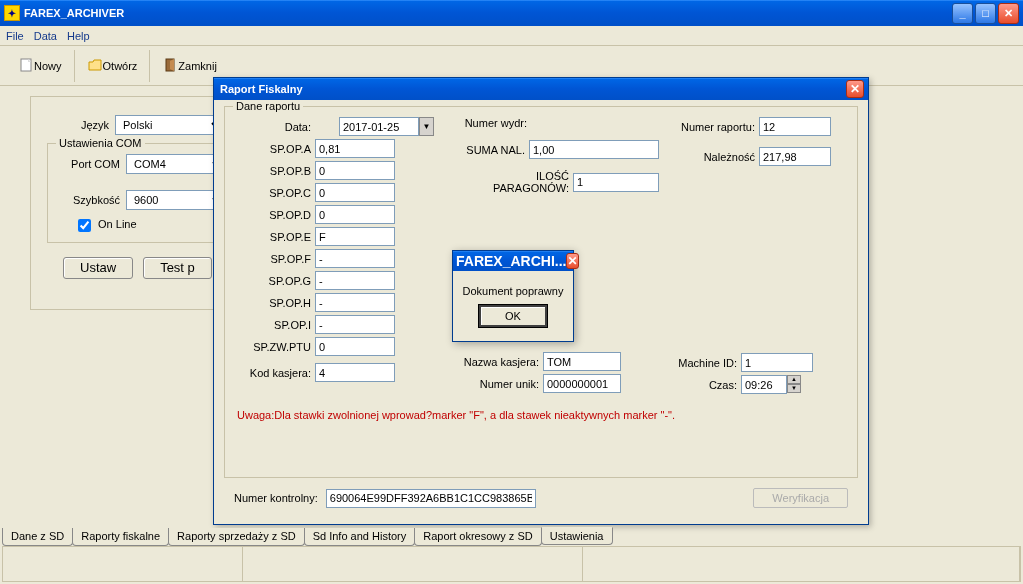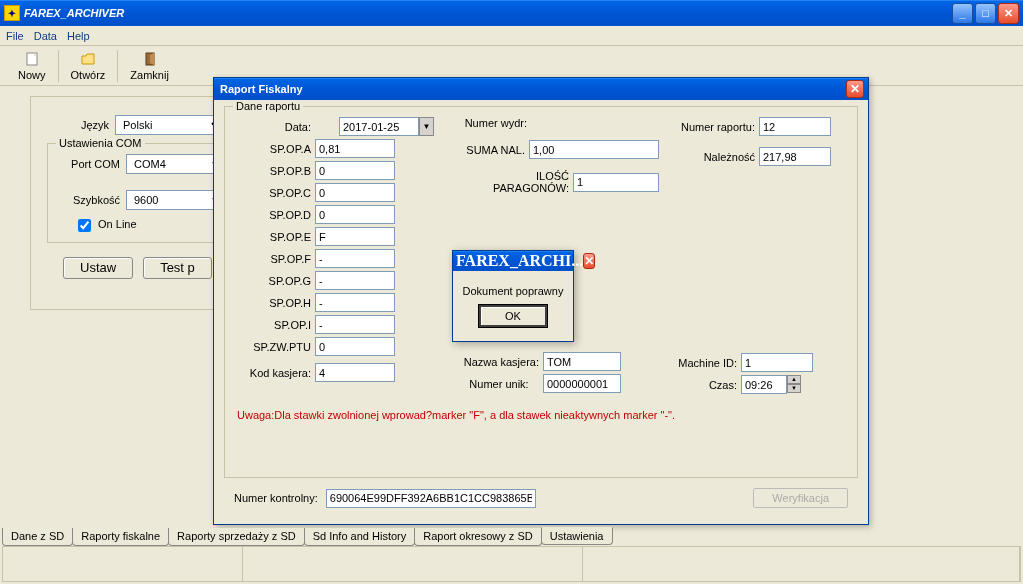--- a/index.html
+++ b/index.html
@@ -1,34 +1,34 @@
 <!DOCTYPE html>
 <html><head>
 <meta charset="utf-8">
 <style>
 * { box-sizing: border-box; margin: 0; padding: 0; font-family: Tahoma, sans-serif; font-size: 11px; }
 body { background: #ece9d8; width: 1023px; height: 584px; overflow: hidden; position: relative; }
 
 
 .titlebar { background: linear-gradient(to bottom, #3a95ff, #0066e5 5%, #0055d4 50%, #0050c8); height: 26px; display: flex; align-items: center; padding: 0 4px; color: #fff; font-weight: bold; }
 .titlebar .app-icon { width: 16px; height: 16px; background: #ffd700; border: 1px solid #cc9900; margin-right: 4px; display: inline-flex; align-items: center; justify-content: center; font-size: 10px; color: #008; }
-.titlebar .title { flex: 1; font-style: italic; }
+.titlebar .title { flex: 1; }
 .titlebar .win-btns { display: flex; gap: 2px; }
 .titlebar .win-btn { width: 21px; height: 21px; border-radius: 3px; display: flex; align-items: center; justify-content: center; font-weight: bold; color: #fff; cursor: pointer; font-family: Arial; }
 .win-btn.min { background: linear-gradient(to bottom,#96c3ff,#2d78e6); border:1px solid #1a4f99; }
 .win-btn.max { background: linear-gradient(to bottom,#96c3ff,#2d78e6); border:1px solid #1a4f99; }
 .win-btn.close { background: linear-gradient(to bottom,#ff9a8a,#e84d2c); border:1px solid #a92d14; }
 
 
 .menubar { height: 20px; background: #ece9d8; border-bottom: 1px solid #c8c2a8; display: flex; align-items: center; padding: 0 6px; gap: 10px; }
 .menubar .menu-item { color: #153a8c; cursor: default; }
 
 
 .toolbar { height: 40px; background: #ece9d8; border-bottom: 1px solid #c8c2a8; display: flex; align-items: center; padding: 4px 8px; gap: 0; }
-.toolbar .tool-btn { display: flex; flex-direction: column; align-items: center; justify-content: center; padding: 2px 10px; min-width: 42px; cursor: pointer; }
+.toolbar .tool-btn { display: flex; flex-direction: row; align-items: center; justify-content: center; padding: 2px 10px; min-width: 42px; cursor: pointer; }
 .toolbar .sep { width: 1px; height: 32px; background: #c8c2a8; margin: 0 2px; }
 .tool-icon { width: 16px; height: 16px; display: inline-block; margin-bottom: 2px; }
 
 
 .page-area { position: relative; padding: 10px 14px; }
 
 
 .bg-frame { position: absolute; left: 30px; top: 10px; width: 440px; border: 1px solid #c8c2a8; background: #ece9d8; padding: 18px 16px 30px 16px; }
 .groupbox { border: 1px solid #c8c2a8; padding: 10px 10px; margin-top: 8px; position: relative; }
 .groupbox .legend { position: absolute; top: -7px; left: 8px; background: #ece9d8; padding: 0 3px; }
@@ -69,21 +69,21 @@
 
 .warning { color: #c00000; margin-top: 12px; }
 
 .kontrol-row { display:flex; align-items:center; gap: 8px; margin-top: 10px; padding: 0 10px; }
 .kontrol-row input { flex:1; max-width: 380px; height:19px; border:1px solid #7f9db9; padding:1px 3px; font-size:11px; }
 .kontrol-row .btn-disabled { color:#aaa; border:1px solid #bbb; background:#ece9d8; padding: 3px 18px; border-radius:2px; }
 
 
 .msgbox { position: absolute; left: 452px; top: 250px; width: 122px; background: #ece9d8; border: 1px solid #003c8f; box-shadow: 2px 2px 8px rgba(0,0,0,0.3); z-index: 10; }
 .msgbox .msg-title { background: linear-gradient(to bottom, #3a95ff, #0066e5 5%, #0055d4 50%, #0050c8); height: 20px; display:flex; align-items:center; color:#fff; font-weight:bold; padding: 0 3px; }
-.msgbox .msg-title span { flex:1; font-size: 16px; font-family: Liberation Serif, serif; }
+.msgbox .msg-title span { flex:1; font-size: 14px; }
 .msgbox .msg-body { padding: 14px 8px 10px 8px; text-align:center; }
 .msgbox .ok-btn { margin: 8px auto 4px auto; display:block; width: 68px; height: 22px; border: 2px solid #404040; background:#ece9d8; box-shadow: 1px 1px 0 #fff inset, 0 0 0 1px #000; cursor:pointer; font-size:11px; }
 
 
 .bottom-tabs { position: absolute; bottom: 38px; left: 2px; display: flex; }
 .tab { background:#ece9d8; border:1px solid #888; border-top:none; border-radius: 0 0 4px 4px; padding: 2px 8px; margin-right: -1px; cursor:pointer; }
 .tab.active { background: #ece9d8; border-top: 1px solid #ece9d8; position: relative; top: -1px; }
 .tab-content-frame { position:absolute; bottom:2px; left:2px; right:2px; height:36px; border:1px solid #c8c2a8; background:#ece9d8; display:flex; }
 .tab-content-frame > div { border-right: 1px solid #c8c2a8; }
 </style>
@@ -245,21 +245,21 @@
           <div class="field">
               <label style="width:112px;">ILOŚĆ PARAGONÓW:</label>
               <input type="text" style="width: 86px;" value="1">
             </div>
           <div style="height:155px;"></div>
           <div class="field">
               <label style="width:80px;">Nazwa kasjera:</label>
               <input type="text" style="width: 78px;" value="TOM">
             </div>
           <div class="field">
-              <label style="width:80px;text-align:center;">Numer unik:</label>
+              <label style="width:80px;">Numer unik:</label>
               <input type="text" style="width: 78px;" value="0000000001">
             </div>
         </div>
 
         <div class="col3">
           <div class="field">
               <label style="width:84px;">Numer raportu:</label>
               <input type="text" value="12" style="">
             </div>
           <div style="height:8px;"></div>

